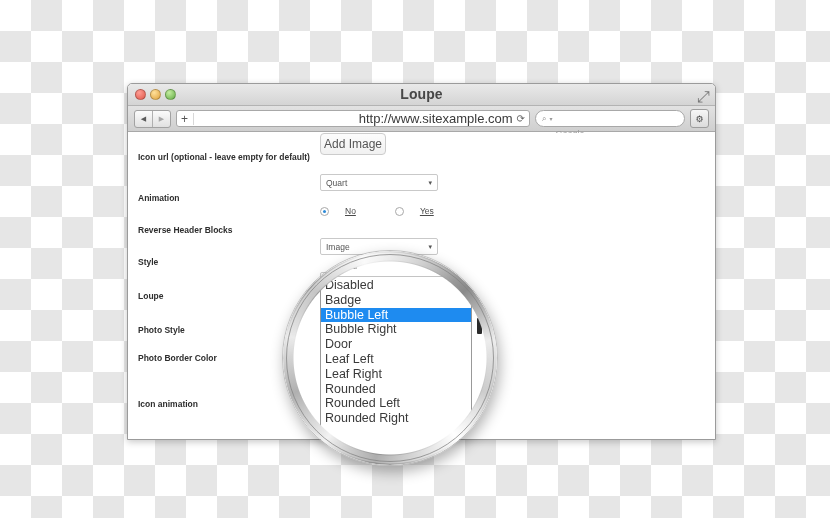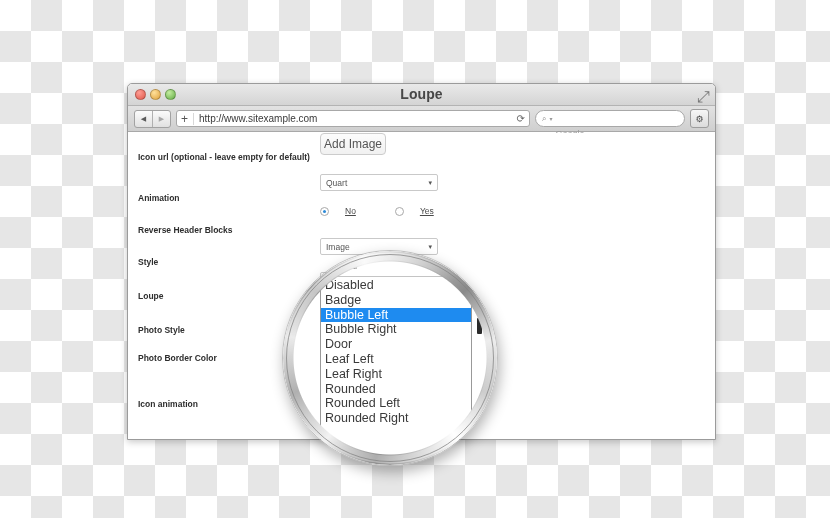--- a/index.html
+++ b/index.html
@@ -120,25 +120,26 @@
   }
   .plus-icon {
     font-size: 12px;
     color: #555;
     line-height: 1;
     margin-right: 5px;
     padding-right: 5px;
     border-right: 1px solid #d8d8d8;
   }
   .url-text {
-    font-size: 10px;
+    font-size: 13px;
     color: #3a3a3a;
     flex: 1;
     white-space: nowrap;
     overflow: hidden;
+    text-align: right;
   }
   .reload-icon {
     font-size: 10px;
     color: #666;
     margin-left: 4px;
   }
 
   .searchfield {
     width: 150px;
     height: 17px;

